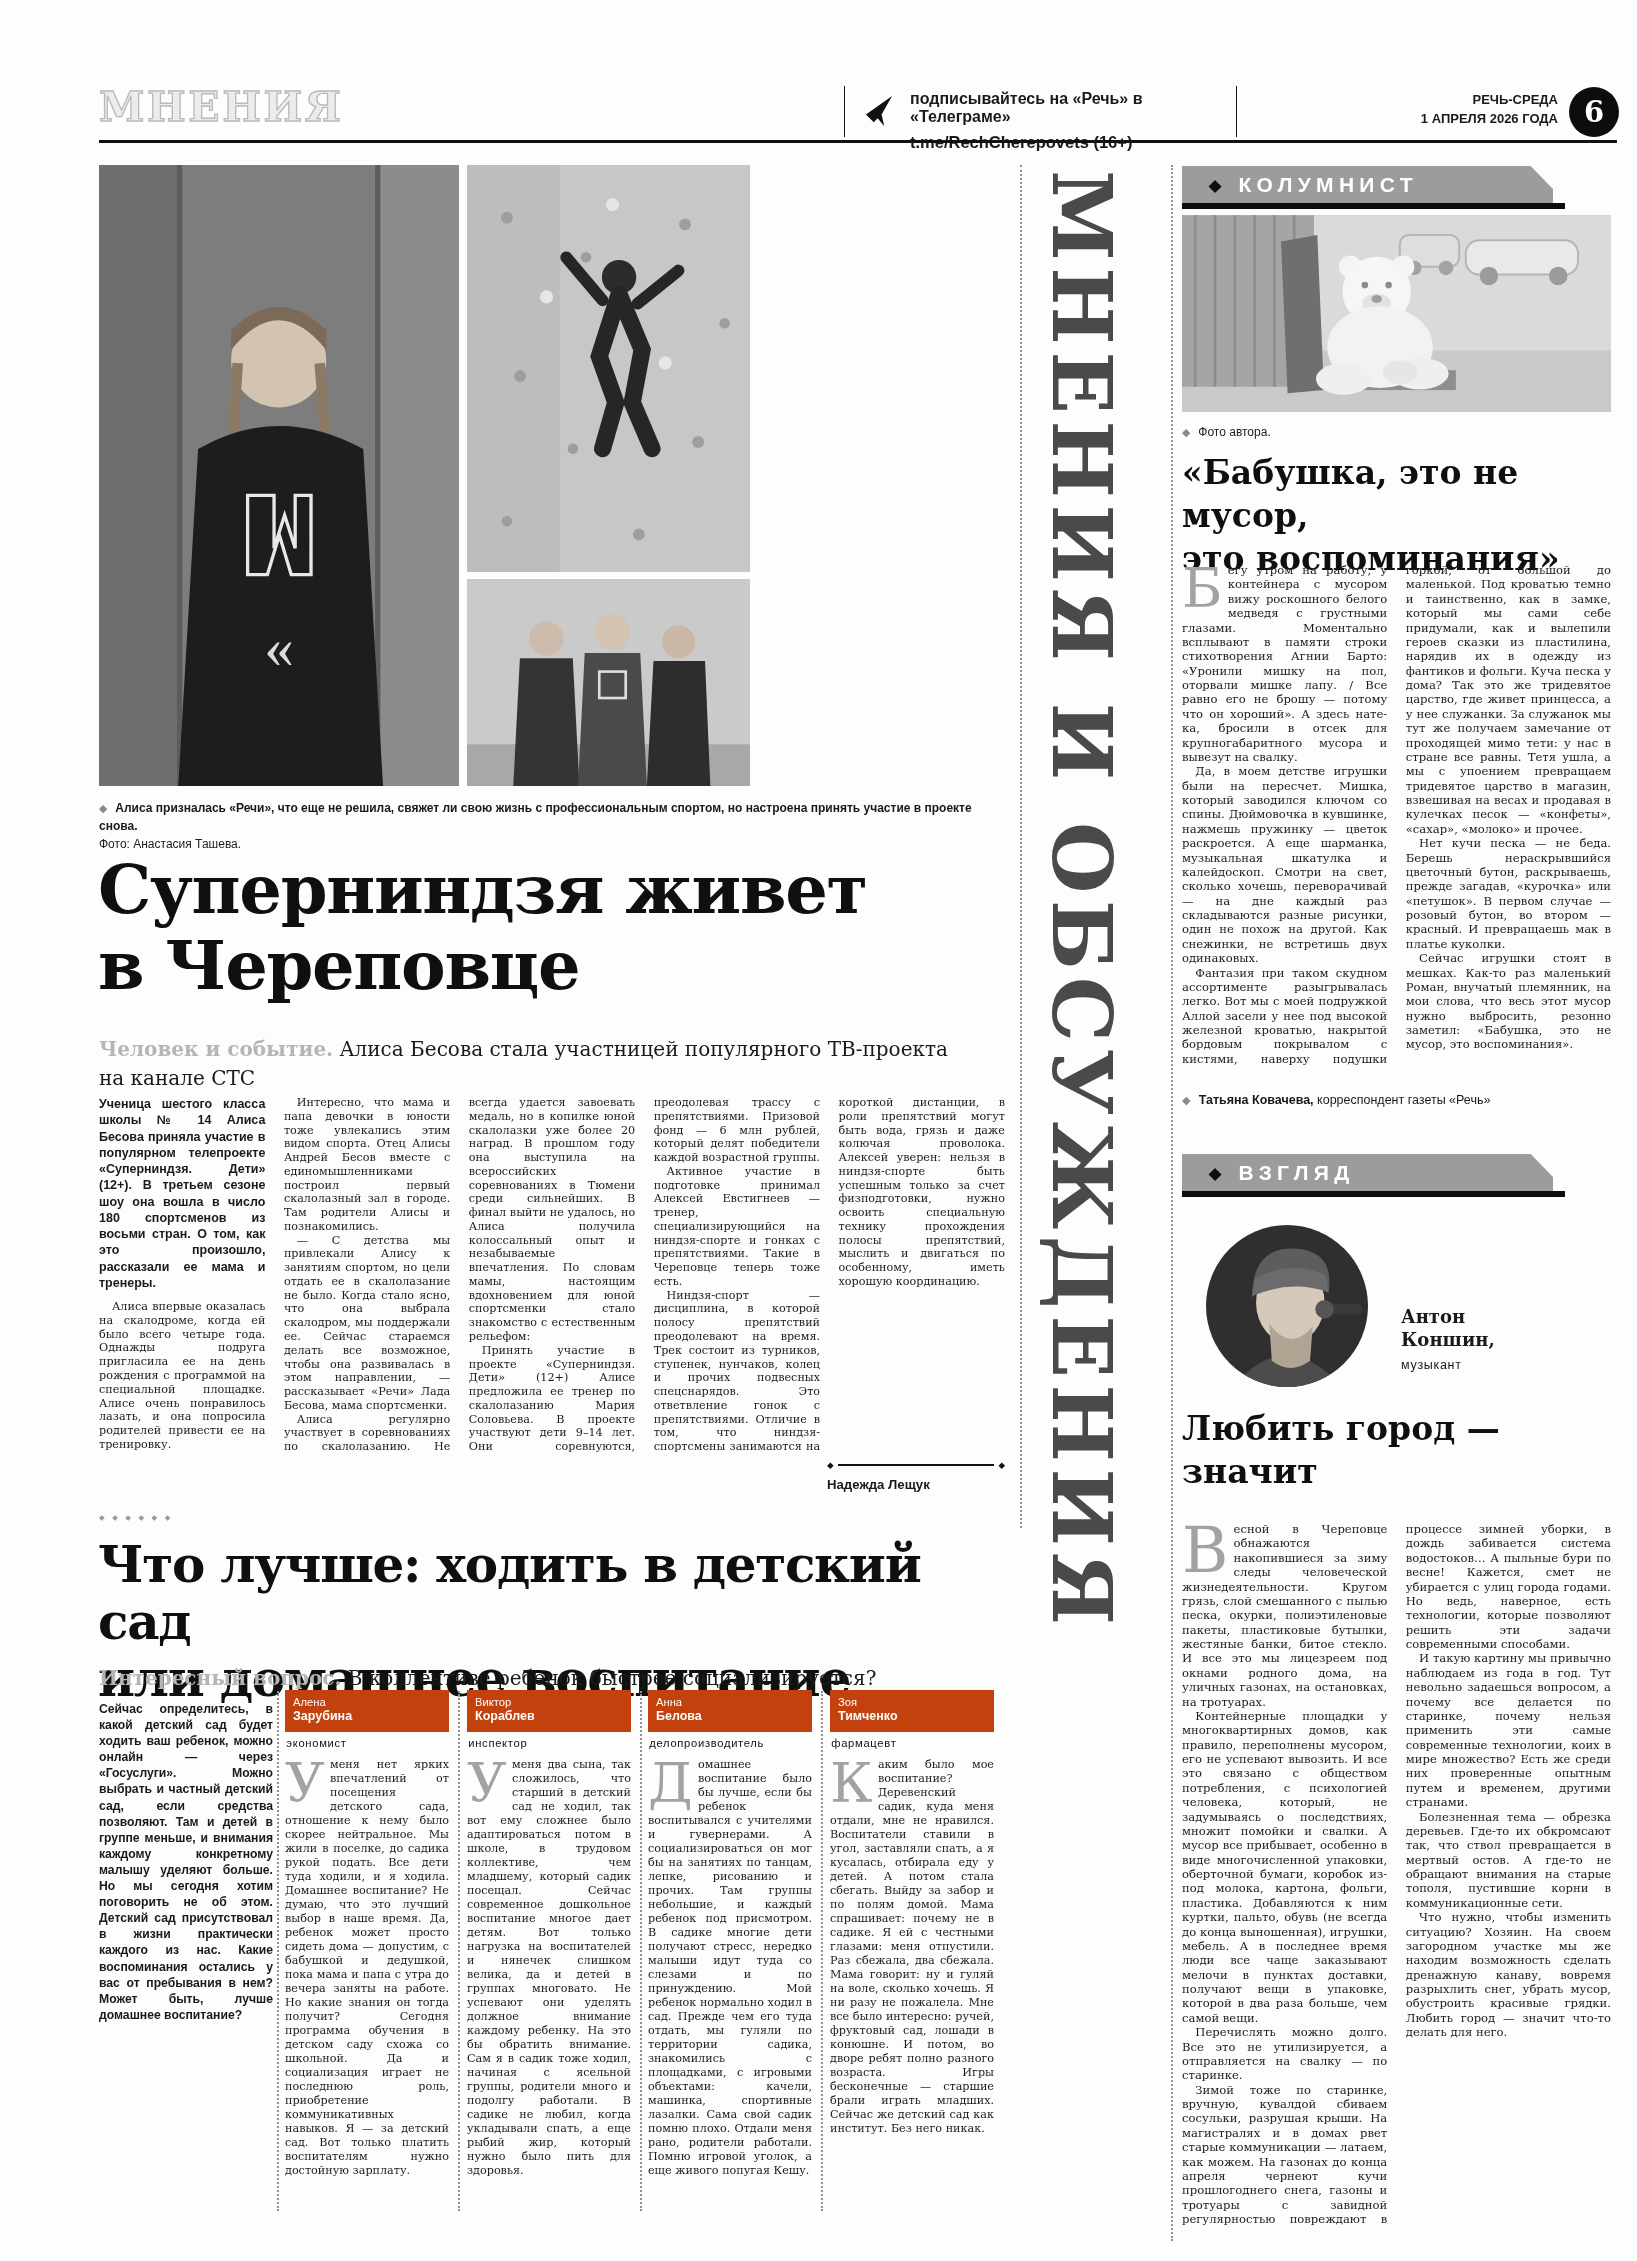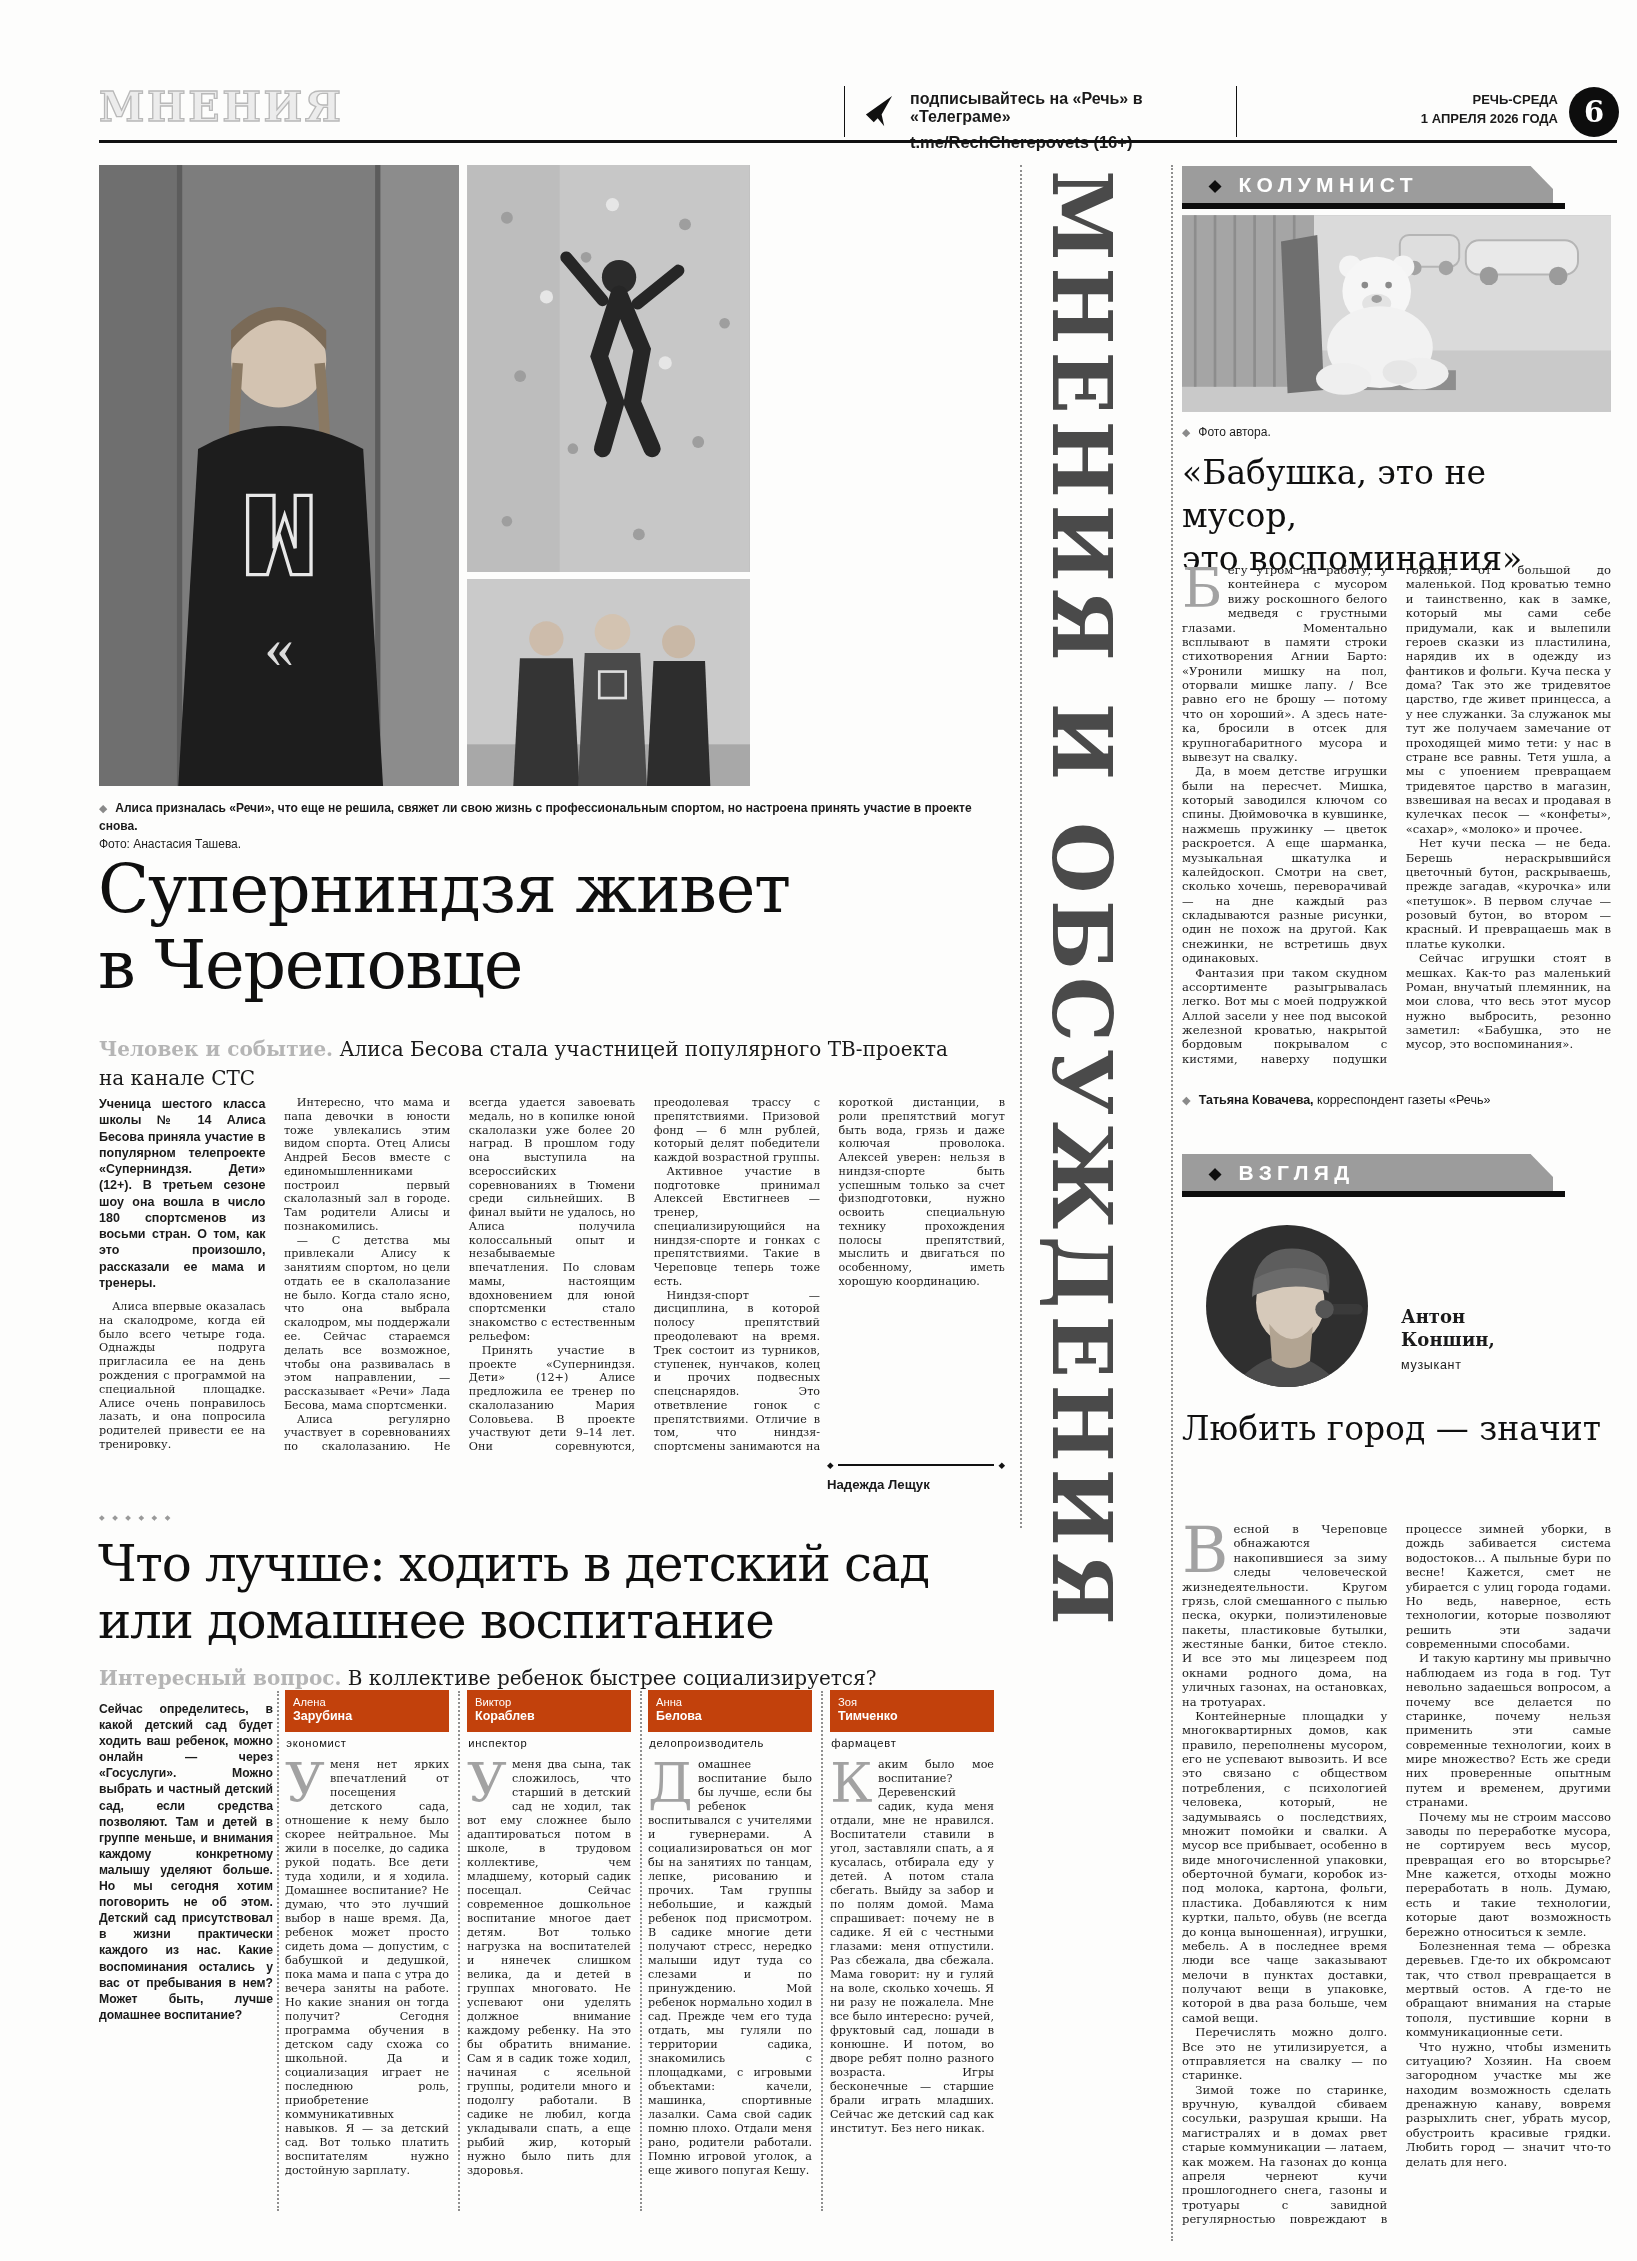--- a/index.html
+++ b/index.html
@@ -19,21 +19,21 @@
   .hrule{height:2.6px;background:#111}
   
   .photo{overflow:hidden;background:#bbb}
   .photo svg{display:block}
   
   .cap{font-family:"Liberation Sans",sans-serif;font-size:12px;line-height:1.5}
   .cap b{font-weight:bold}
   .dia{color:#8a8a8a;font-size:0.9em;padding-right:8px}
   .credit{font-weight:normal;color:#222}
   
-  .hl{font-family:"DejaVu Serif",serif;font-weight:normal;color:#0f0f0f;letter-spacing:-1.3px}
+  .hl{font-family:"DejaVu Serif",serif;font-weight:bold;color:#0f0f0f;letter-spacing:-1.3px}
   .hl1{font-size:67px;line-height:1.13}
   .hl2{font-size:50px;line-height:1.14}
   .hl-r{font-size:33px;line-height:1.3;letter-spacing:0}
   .kickline{font-size:20px;line-height:1.45}
   .kick{color:#b5b5b5;font-weight:bold}
   
   .cols{column-fill:auto;text-align:justify;overflow:hidden}
   .cols5{column-count:5;column-gap:18.5px;font-size:11.2px;line-height:1.23}
   .cols2{column-count:2;column-gap:18.5px;font-size:11.6px;line-height:1.24}
   .cols p{text-indent:1.15em;margin:0}
@@ -301,21 +301,20 @@
     <div>Любить город — значит</div>
   </div>
 
   <div class="abs cols cols2" style="left:1182px;top:1522px;width:429px;height:717px">
     <p class="first"><span class="dc dc-big">В</span><span>есной в Череповце обнажаются накопившиеся за зиму следы человеческой жизнедеятельности. Кругом грязь, слой смешанного с пылью песка, окурки, полиэтиленовые пакеты, пластиковые бутылки, жестяные банки, битое стекло. И все это мы лицезреем под окнами родного дома, на уличных газонах, на остановках, на тротуарах.</span></p>
     <div>
         <p>Контейнерные площадки у многоквартирных домов, как правило, переполнены мусором, его не успевают вывозить. И все это связано с обществом потребления, с психологией человека, который, не задумываясь о последствиях, множит помойки и свалки. А мусор все прибывает, особенно в виде многочисленной упаковки, оберточной бумаги, коробок из-под молока, картона, фольги, пластика. Добавляются к ним куртки, пальто, обувь (не всегда до конца выношенная), игрушки, мебель. А в последнее время люди все чаще заказывают мелочи в пунктах доставки, получают вещи в упаковке, которой в два раза больше, чем самой вещи.</p>
         <p>Перечислять можно долго. Все это не утилизируется, а отправляется на свалку — по старинке.</p>
         <p>Зимой тоже по старинке, вручную, кувалдой сбиваем сосульки, разрушая крыши. На магистралях и в домах рвет старые коммуникации — латаем, как можем. На газонах до конца апреля чернеют кучи прошлогоднего снега, газоны и тротуары с завидной регулярностью повреждают в процессе зимней уборки, в дождь забивается система водостоков… А пыльные бури по весне! Кажется, смет не убирается с улиц города годами. Но ведь, наверное, есть технологии, которые позволяют решить эти задачи современными способами.</p>
         <p>И такую картину мы привычно наблюдаем из года в год. Тут невольно задаешься вопросом, а почему все делается по старинке, почему нельзя применить эти самые современные технологии, коих в мире множество? Есть же среди них проверенные опытным путем и временем, другими странами.</p>
-        <p>Почему мы не строим массово заводы по переработке мусора, не сортируем весь мусор, превращая его во вторсырье? Мне кажется, отходы можно переработать в ноль. Думаю, есть и такие технологии, которые дают возможность бережно относиться к земле.</p>
         <p>Болезненная тема — обрезка деревьев. Где-то их обкромсают так, что ствол превращается в мертвый остов. А где-то не обращают внимания на старые тополя, пустившие корни в коммуникационные сети.</p>
         <p>Что нужно, чтобы изменить ситуацию? Хозяин. На своем загородном участке мы же находим возможность сделать дренажную канаву, вовремя разрыхлить снег, убрать мусор, обустроить красивые грядки. Любить город — значит что-то делать для него.</p>
       </div>
   </div>
 
   <div class="abs orn" style="left:99px;top:1513px">◆ ◆ ◆ ◆ ◆ ◆</div>
 
   <div class="abs hl hl2" style="left:98px;top:1536px;width:924px">
     <div>Что лучше: ходить в детский сад</div>
     <div>или домашнее воспитание</div>

